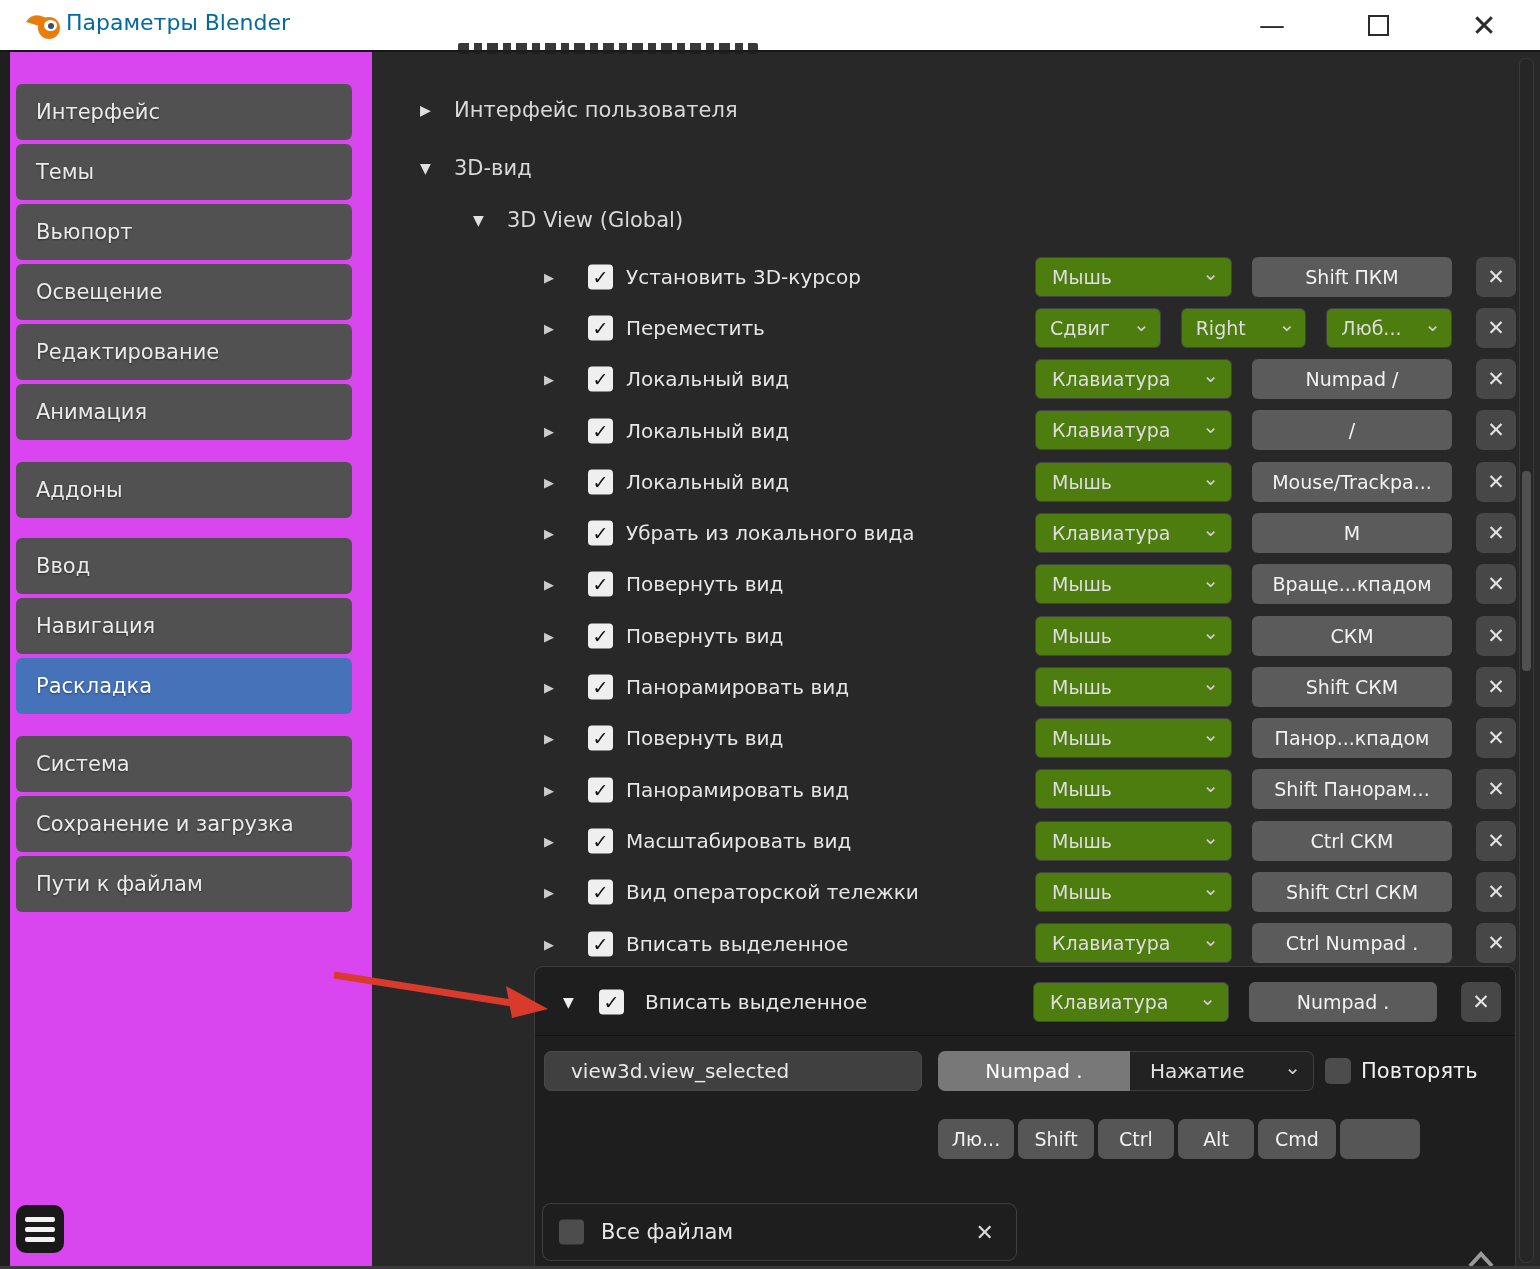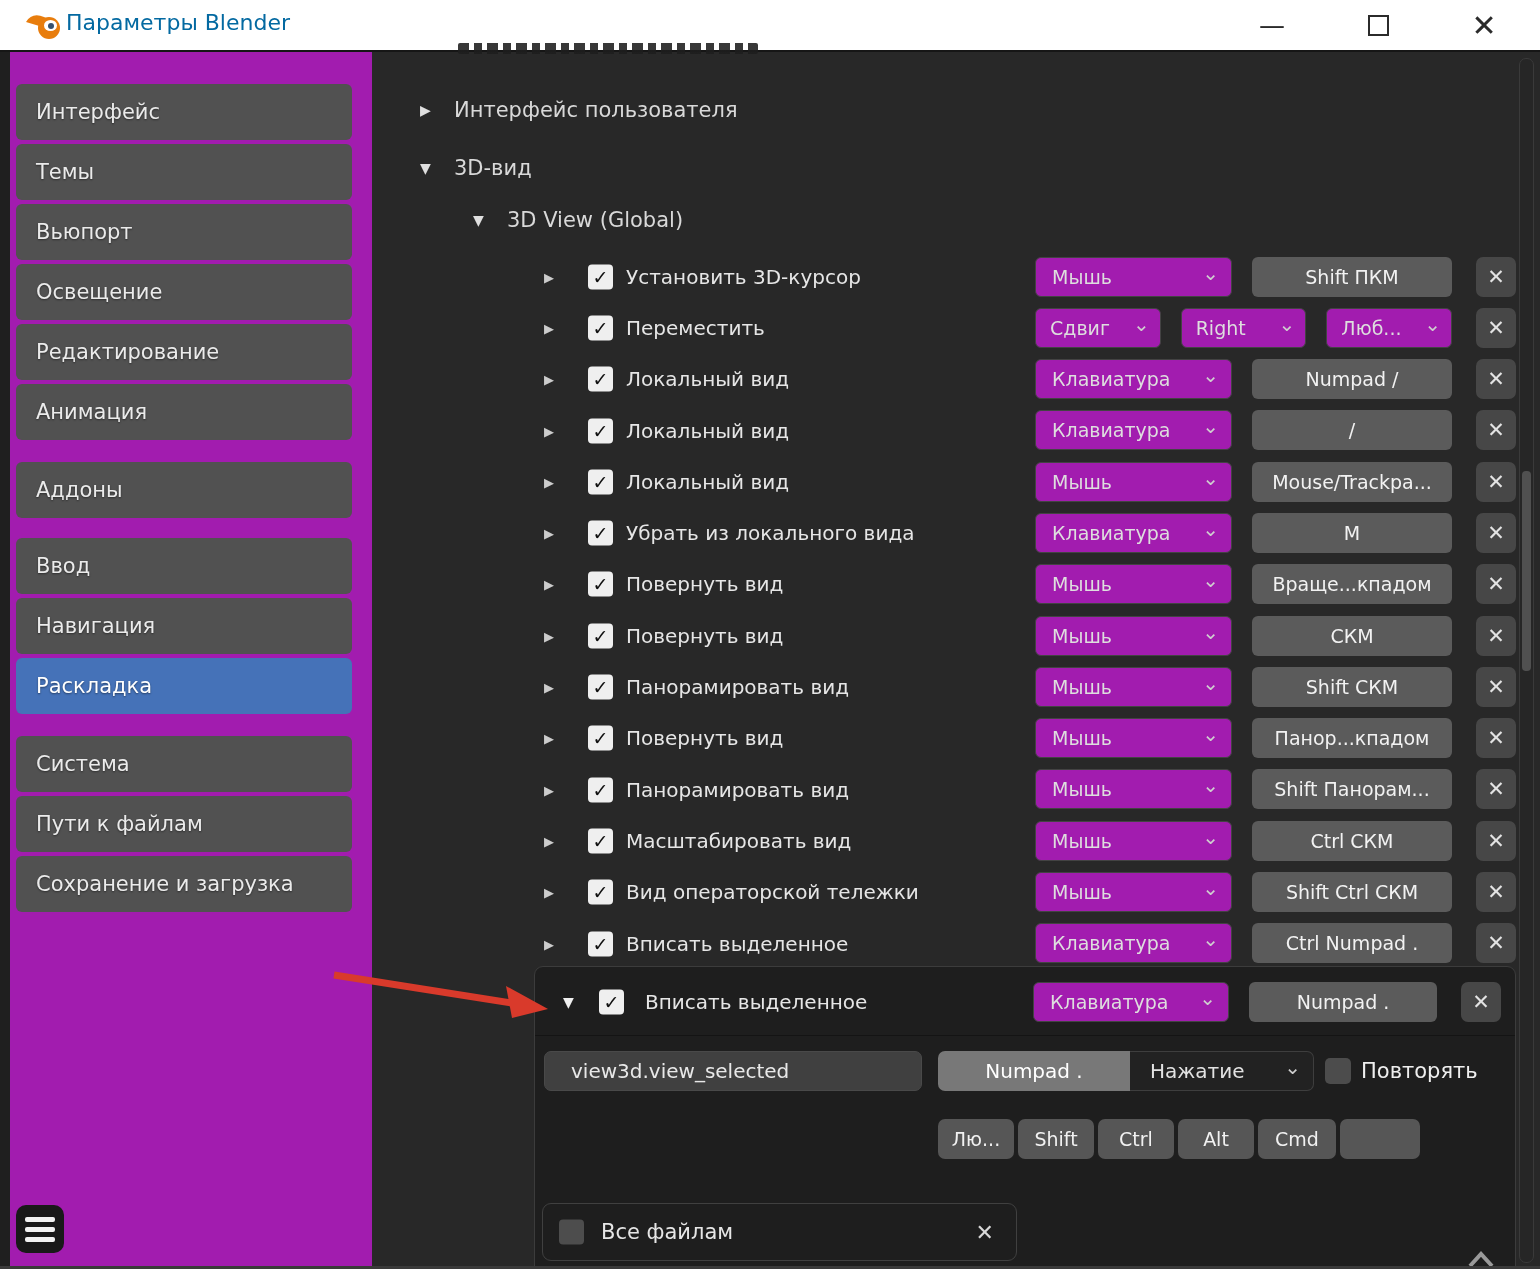--- a/index.html
+++ b/index.html
@@ -16,21 +16,21 @@
             justify-content:center; color:#2b2b2b; cursor:pointer; }
   .winbtn.min { left:1244px; font-size:26px; }
   .winbtn.max { left:1350px; }
   .winbtn.max .sq { width:21px; height:21px; border:2px solid #2b2b2b; }
   .winbtn.close { left:1456px; font-size:30px; font-weight:300; }
   .remnant { position:absolute; left:458px; top:43px; width:300px; height:11px; opacity:.88;
              background:repeating-linear-gradient(90deg,#1d1d1d 0 11px, rgba(0,0,0,0) 11px 16px, #1d1d1d 16px 24px, rgba(0,0,0,0) 24px 29px);
              border-radius:2px; }
 
   
-  .sidebar { position:absolute; left:0; top:52px; width:372px; height:1217px; background:#a21caf; }
+  .sidebar { position:absolute; left:0; top:52px; width:372px; height:1217px; background:#d946ef; }
   .edge { position:absolute; left:0; top:52px; width:10px; height:1217px; background:#1f1f1f; }
   .side-group { position:absolute; left:16px; width:336px; display:flex; flex-direction:column; gap:4px; }
   .side-item { height:56px; background:#515151; border-radius:6px; display:flex; align-items:center;
                padding-left:20px; font-size:21px; color:#ebebeb; text-shadow:0 1px 2px rgba(0,0,0,.45);
                cursor:pointer; }
   .side-item.active { background:#4572b8; color:#ffffff; }
   .hamburger { position:absolute; left:16px; top:1205px; width:48px; height:48px; background:#191919;
                border-radius:10px; display:flex; flex-direction:column; justify-content:center; gap:5px;
                align-items:center; cursor:pointer; }
   .hamburger .bar { width:30px; height:5px; background:#f2f2f2; border-radius:2px; }
@@ -44,21 +44,21 @@
   #rows { position:absolute; left:540px; top:251px; width:976px; }
   .krow { position:relative; height:51.3px; }
   .tri { position:absolute; left:4px; top:50%; transform:translateY(-50%); font-size:13px; color:#cccccc; cursor:pointer; }
   .cbox { position:absolute; left:48px; top:50%; transform:translateY(-50%); width:25px; height:25px;
           background:#efefef; border-radius:4px; display:flex; align-items:center; justify-content:center;
           cursor:pointer; }
   .cbox .check { font-size:19px; font-weight:bold; color:#101010; line-height:1; }
   .cbox.empty { background:#4d4d4d; }
   .rlabel { position:absolute; left:86px; top:50%; transform:translateY(-50%); font-size:20px; color:#e6e6e6; white-space:nowrap; }
   .controls { position:absolute; left:495px; right:64px; top:5.5px; height:40px; display:flex; gap:20px; }
-  .select { background:#a21caf; border:1px solid #434343; border-radius:6px; display:flex; align-items:center;
+  .select { background:#4d7c0f; border:1px solid #434343; border-radius:6px; display:flex; align-items:center;
             padding:0 12px 0 16px; color:#dedede; font-size:19px; flex:0 0 197px; min-width:0; cursor:pointer; }
   .select .sel-label { flex:1; white-space:nowrap; overflow:hidden; }
   .select .chev { font-size:20px; color:#cfcfcf; line-height:0; transform:translateY(-4px); }
   .select.narrow { flex:1 1 0; padding:0 10px 0 14px; }
   .keybtn { flex:1 1 auto; background:#5b5b5b; border-radius:6px; display:flex; align-items:center;
             justify-content:center; color:#f2f2f2; font-size:19px; cursor:pointer; white-space:nowrap; }
   .xbtn { position:absolute; right:0; top:5.5px; width:40px; height:40px; background:#474747; border-radius:7px;
           display:flex; align-items:center; justify-content:center; color:#e3e3e3; font-size:21px; cursor:pointer; }
 
   
@@ -165,24 +165,24 @@
         </div>
         <div class="side-item active">
           <span>Раскладка</span>
         </div>
       </div>
       <div class="side-group" style="top: 684px;">
         <div class="side-item">
           <span>Система</span>
         </div>
         <div class="side-item">
+          <span>Сохранение и загрузка</span>
+        </div>
+        <div class="side-item">
           <span>Пути к файлам</span>
-        </div>
-        <div class="side-item">
-          <span>Сохранение и загрузка</span>
         </div>
       </div>
     </div>
   <div class="edge"></div>
   <div class="hamburger">
     <span class="bar"></span>
     <span class="bar"></span>
     <span class="bar"></span>
   </div>
 

